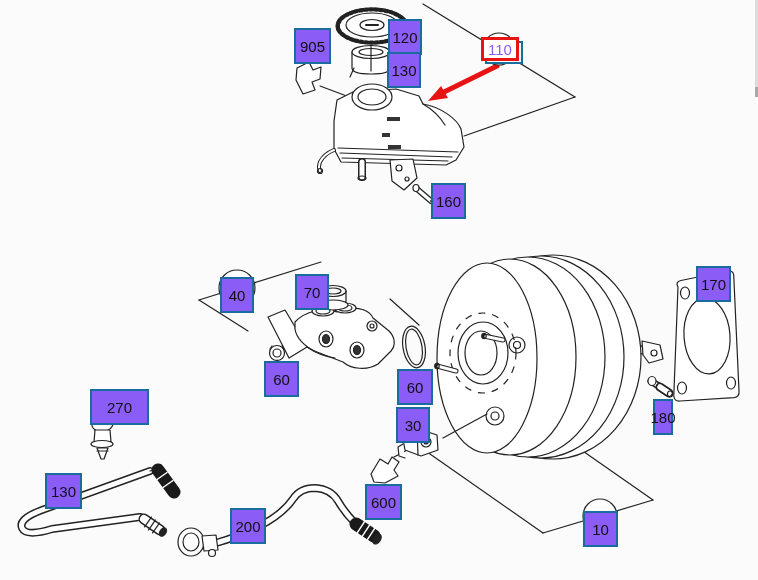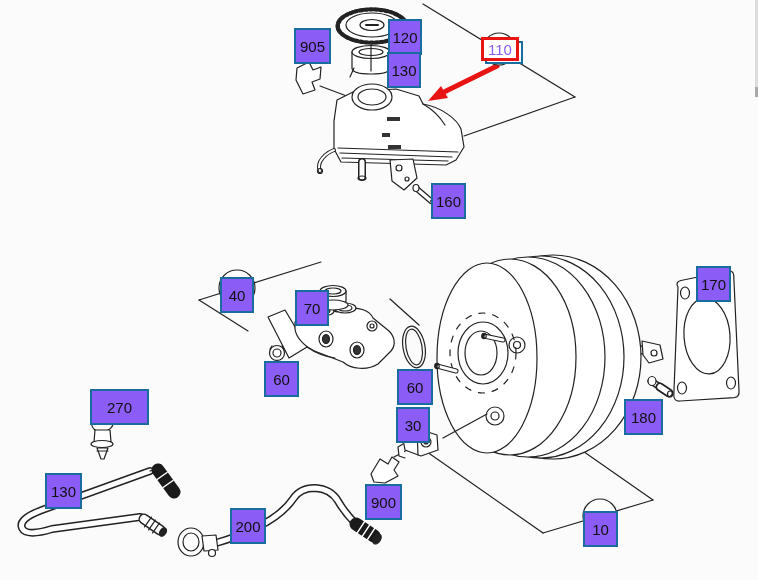--- a/index.html
+++ b/index.html
@@ -244,27 +244,27 @@
   <div class="lbl" style="left:294px;top:28px;width:37px;height:16px">905</div>
   <div class="lbl" style="left:387px;top:52px;width:34px;height:22px">130</div>
 
   <div class="hl-wrap" style="left:481px;top:37px;width:42px;height:27px">
     <div class="hl-blue" style="left:4px;top:4px;width:38px;height:23px"></div>
     <div class="hl-red" style="left:0;top:0;width:38px;height:24px">110</div>
   </div>
 
   <div class="lbl" style="left:431px;top:183px;width:35px;height:22px">160</div>
   <div class="lbl" style="left:220px;top:277px;width:34px;height:22px">40</div>
-  <div class="lbl" style="left:295px;top:290px;width:34px;height:32px">70</div>
+  <div class="lbl" style="left:295px;top:274px;width:34px;height:32px">70</div>
   <div class="lbl" style="left:264px;top:361px;width:35px;height:22px">60</div>
   <div class="lbl" style="left:397px;top:369px;width:36px;height:22px">60</div>
   <div class="lbl" style="left:696px;top:266px;width:35px;height:26px">170</div>
-  <div class="lbl" style="left:624px;top:399px;width:39px;height:21px">180</div>
+  <div class="lbl" style="left:653px;top:399px;width:20px;height:21px">180</div>
   <div class="lbl" style="left:396px;top:407px;width:34px;height:21px">30</div>
-  <div class="lbl" style="left:365px;top:484px;width:37px;height:22px">900</div>
+  <div class="lbl" style="left:365px;top:484px;width:37px;height:22px">600</div>
   <div class="lbl" style="left:90px;top:389px;width:59px;height:22px">270</div>
   <div class="lbl" style="left:45px;top:473px;width:37px;height:21px">130</div>
   <div class="lbl" style="left:230px;top:508px;width:36px;height:21px">200</div>
   <div class="lbl" style="left:583px;top:511px;width:35px;height:20px">10</div>
 
   <div class="scrollbar-track"></div>
   <div class="scrollbar-thumb"></div>
 </div>
 
 </body></html>

